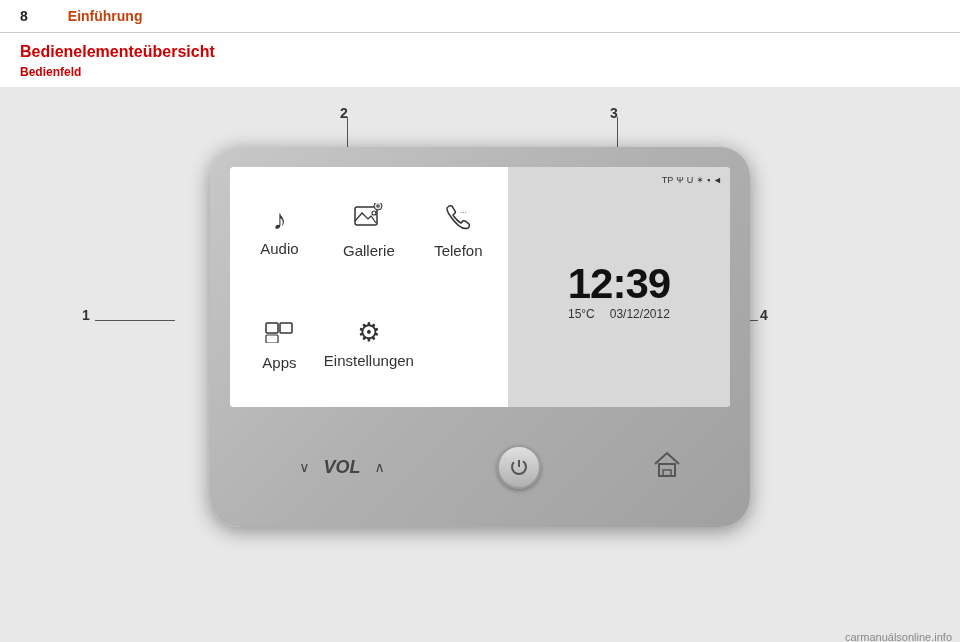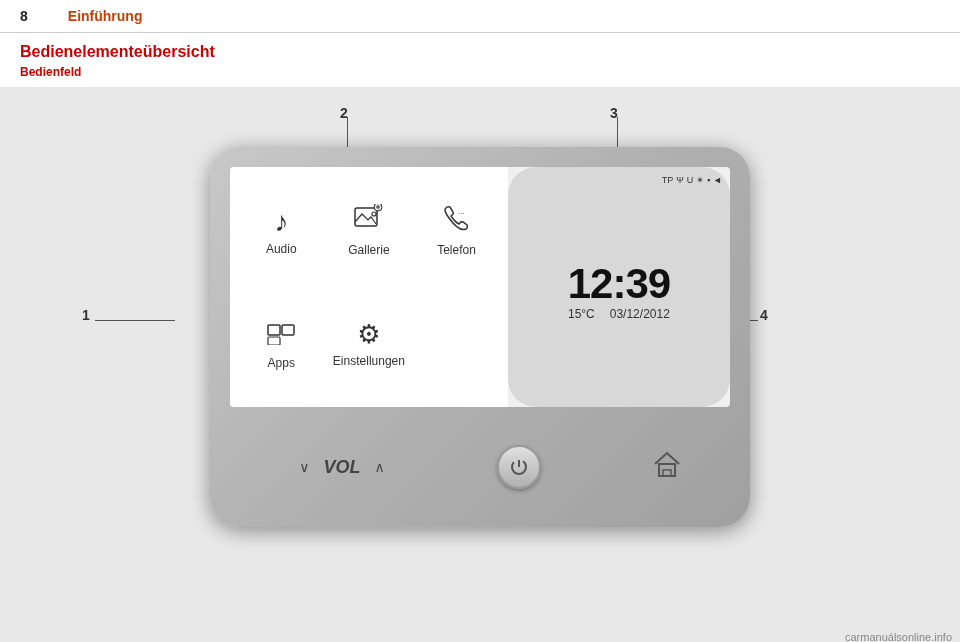--- a/index.html
+++ b/index.html
@@ -107,33 +107,32 @@
       gap: 4px;
       cursor: pointer;
     }
 
     .menu-icon {
       font-size: 28px;
       color: #333;
     }
 
     .menu-label {
-      font-size: 12px;
+      font-size: 15px;
       color: #333;
       text-align: center;
     }
 
     
     .screen-right {
       width: 240px;
       background: #d8d8d8;
       display: flex;
       flex-direction: column;
       padding: 8px;
-      border-radius: 28px;
     }
 
     .status-bar {
       display: flex;
       justify-content: flex-end;
       gap: 3px;
       font-size: 9px;
       color: #333;
       margin-bottom: auto;
     }

